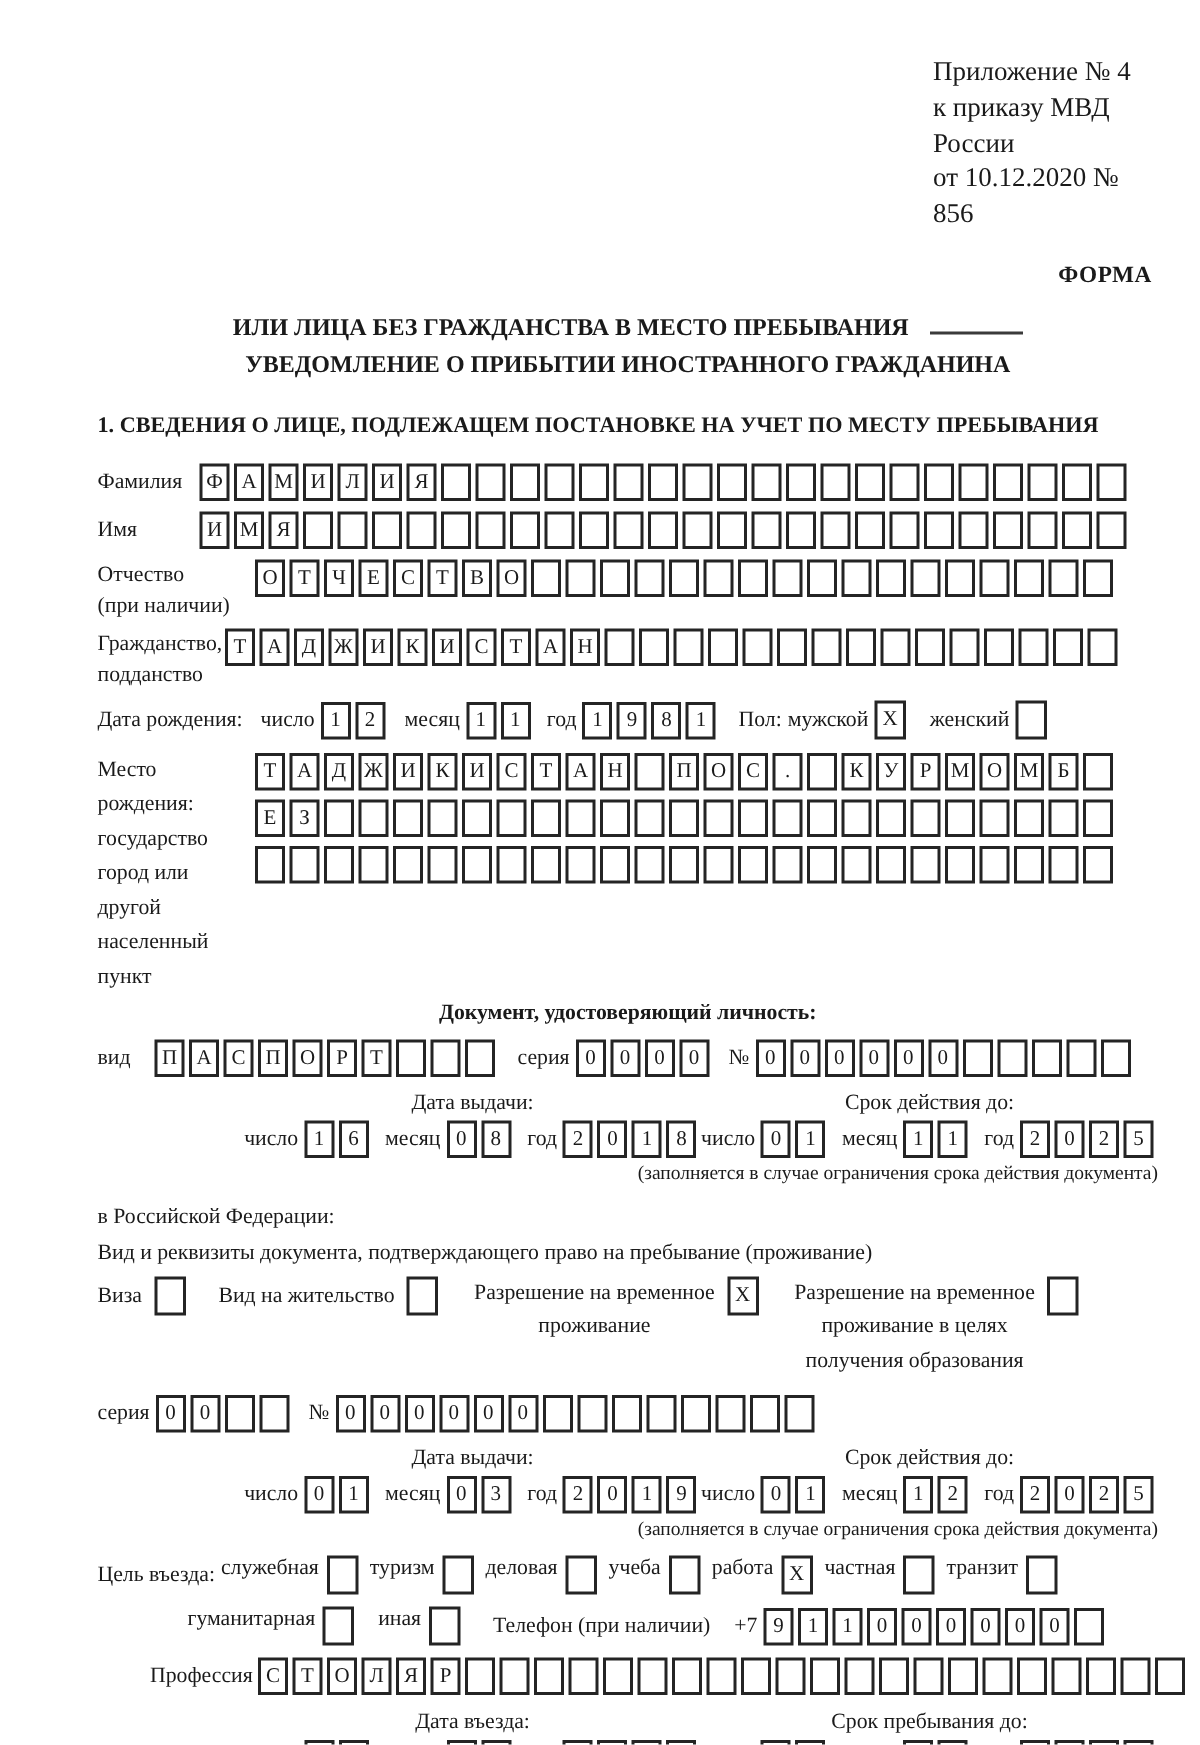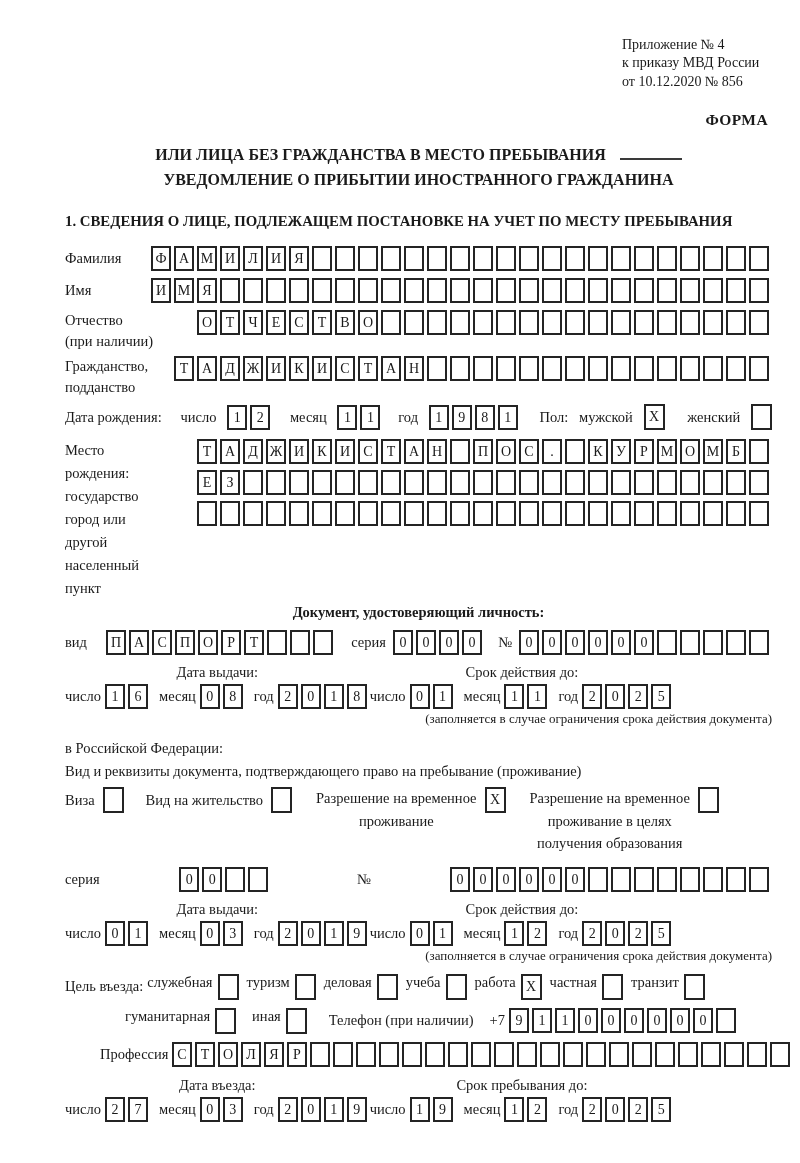--- a/index.html
+++ b/index.html
@@ -1,48 +1,48 @@
 <!DOCTYPE html>
 <html><head>
 <meta charset="utf-8">
 <style>
   * { margin:0; padding:0; box-sizing:border-box; }
   html,body { background:#ffffff; }
   body { width:800px; height:1163px; font-family:"Liberation Serif","DejaVu Serif",serif; color:#1a1a1a; }
   .page { width:800px; height:1163px; padding:36px 28px 0 65px; overflow:hidden; }
 
-  .appendix { margin-left:557px; font-size:14px; line-height:1.32; }
+  .appendix { margin-left:557px; font-size:18px; line-height:1.32; }
   .appendix .grp2 { margin-top:7px; }
   .forma { text-align:right; font-weight:bold; font-size:15.5px; margin-top:20px; padding-right:4px; letter-spacing:0.4px; }
 
   .title { margin-top:14px; text-align:center; font-weight:bold; font-size:16px; line-height:1.55; }
   .t-underline { display:inline-block; width:62px; height:0.85em; border-bottom:2.5px solid #3a3a3a; margin-left:14px; }
 
   .sec1 { margin-top:20px; margin-bottom:16px; font-weight:bold; font-size:14.8px; }
 
-  .row { display:flex; align-items:center; margin-bottom:7px; font-size:14.5px;justify-content:space-between; }
+  .row { display:flex; align-items:center; margin-bottom:7px; font-size:14.5px; }
   .row.top { align-items:flex-start; }
   .flabel { flex:0 0 auto; }
   .lw1 { width:68px; }
   .lw2 { width:105px; line-height:21px; }
   .lw3 { width:85px; line-height:21px; }
 
   .boxes { display:flex; flex-wrap:nowrap; }
   .cb { flex:0 0 auto; display:inline-block; width:20px; height:25px; border:2px solid #242424;
         margin-right:3px; font-size:14px; line-height:21px; text-align:center; background:#fff; }
   .checkbox { width:21px; height:26px; line-height:22px; vertical-align:middle; margin-right:0; }
 
   .stack > .boxes { margin-bottom:6px; }
 
   .gap8 { margin-right:8px; } .gap10 { margin-right:10px; } .gap12 { margin-right:12px; }
   .dlabel { margin-right:4px; }
 
   .sechead { text-align:center; font-weight:bold; font-size:14.5px; margin:4px 0 9px 0; }
 
-  .datepair { display:flex; justify-content:flex-start; margin-bottom:2px; }
+  .datepair { display:flex; justify-content:flex-end; margin-bottom:2px; }
   .dp { }
   .dp-head { text-align:center; font-size:14.5px; margin-bottom:3px; }
   .dp-row { display:flex; align-items:center; font-size:14.5px; }
   .note { text-align:right; font-size:13px; margin:2px 0 10px 0; }
 
   .permit-text { font-size:14.5px; line-height:1.6; margin-bottom:4px; }
   .permit-opts { display:flex; align-items:flex-start; margin-bottom:12px; font-size:14.5px; }
   .popt { display:flex; align-items:flex-start; margin-right:14px; }
   .popt .plines { text-align:center; line-height:1.55; margin-right:8px; }
   .popt .single { margin-right:8px; line-height:26px; }

